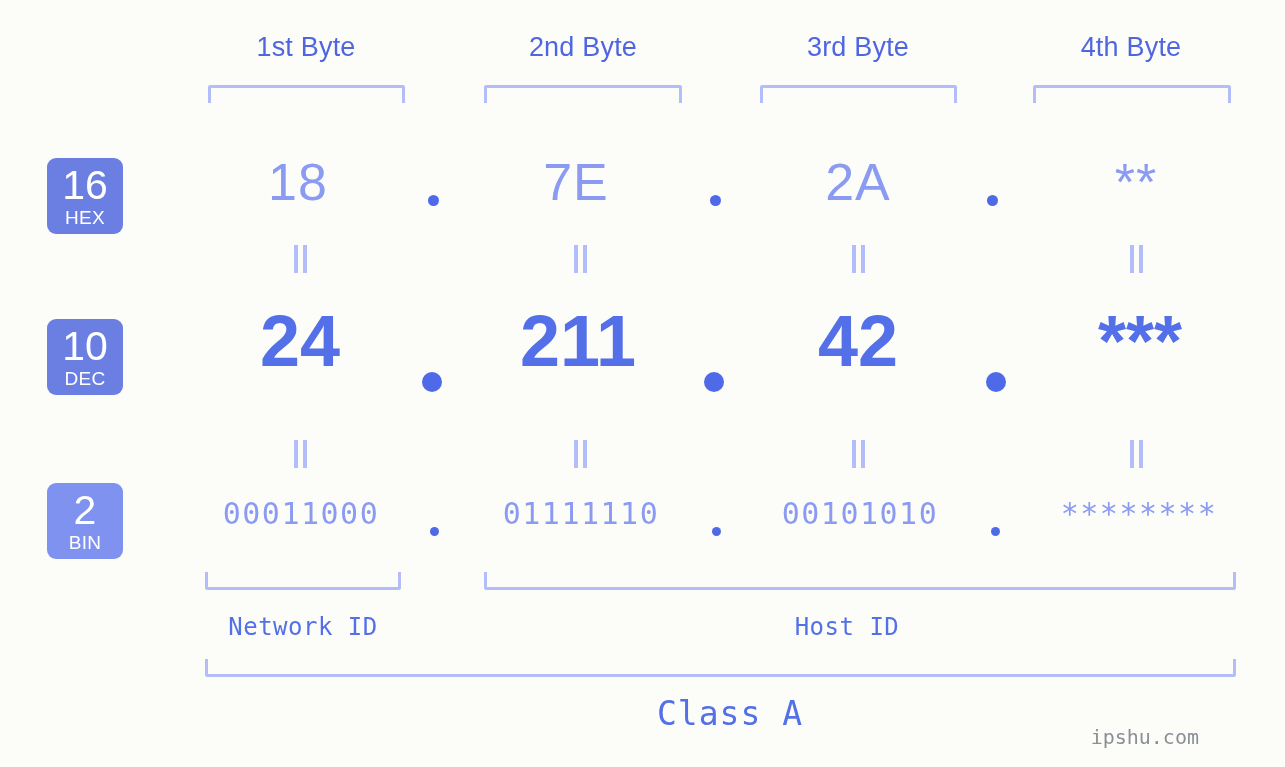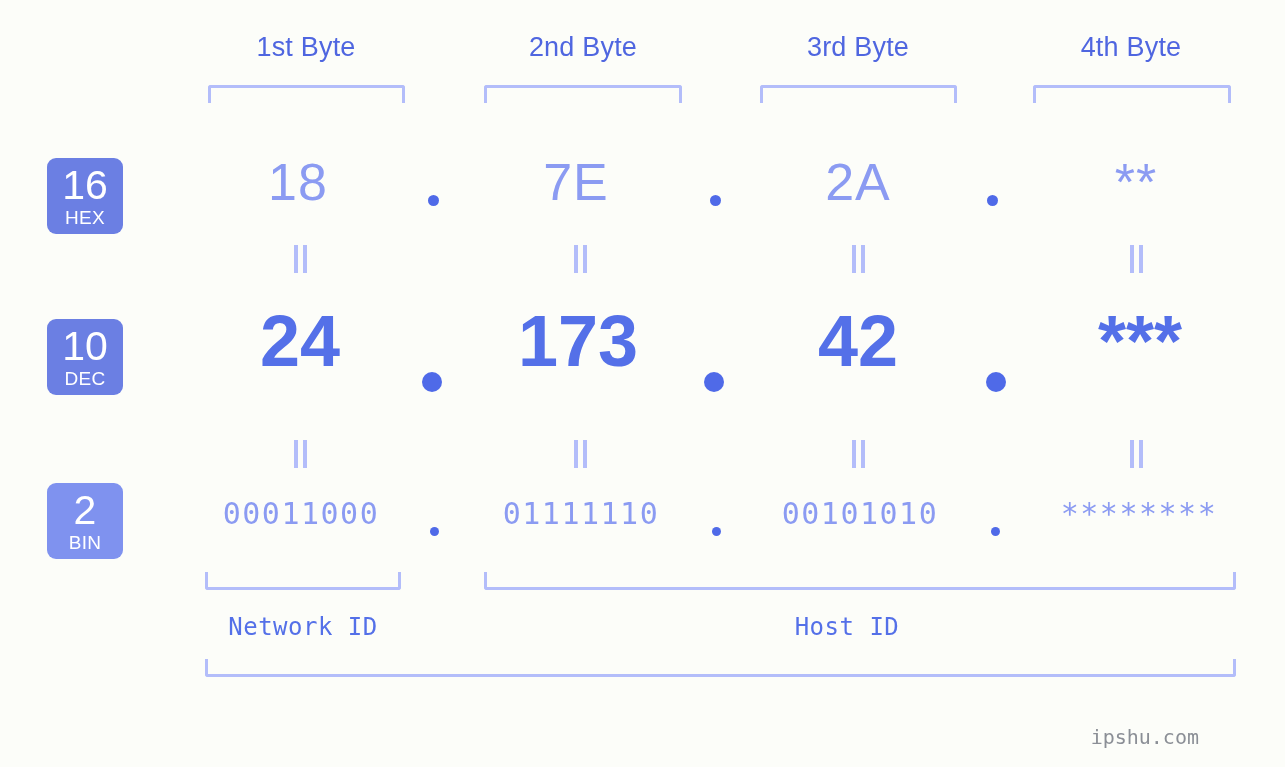--- a/index.html
+++ b/index.html
@@ -216,21 +216,21 @@
       <i></i>
       <i></i>
     </div>
   <div class="eq" style="left:1127px; top:245px;">
       <i></i>
       <i></i>
     </div>
 
   <div class="dec-row">
     <div class="cell" style="left:180px;">24</div>
-    <div class="cell" style="left:458px;">173</div>
+    <div class="cell" style="left:458px;">211</div>
     <div class="cell" style="left:738px;">42</div>
     <div class="cell" style="left:1020px;">***</div>
     <div class="dot dec" style="left:422px; top:372px;"></div>
     <div class="dot dec" style="left:704px; top:372px;"></div>
     <div class="dot dec" style="left:986px; top:372px;"></div>
   </div>
 
   <div class="eq" style="left:291px; top:440px;">
       <i></i>
       <i></i>
@@ -258,16 +258,17 @@
     <div class="dot bin" style="left:991px; top:527px;"></div>
   </div>
 
   <div class="bracket up" style="left:205px; top:572px; width:196px; height:18px;"></div>
   <div class="bracket up" style="left:484px; top:572px; width:752px; height:18px;"></div>
 
   <div class="id-label" style="left:183px; top:613px; width:240px;">Network ID</div>
   <div class="id-label" style="left:740px; top:613px; width:214px;">Host ID</div>
 
   <div class="bracket up" style="left:205px; top:659px; width:1031px; height:18px;"></div>
+  <div class="class-label" style="left:610px; top:694px; width:240px;">Class A</div>
 
   <div class="watermark">ipshu.com</div>
 
 </div>
 
 </body></html>

